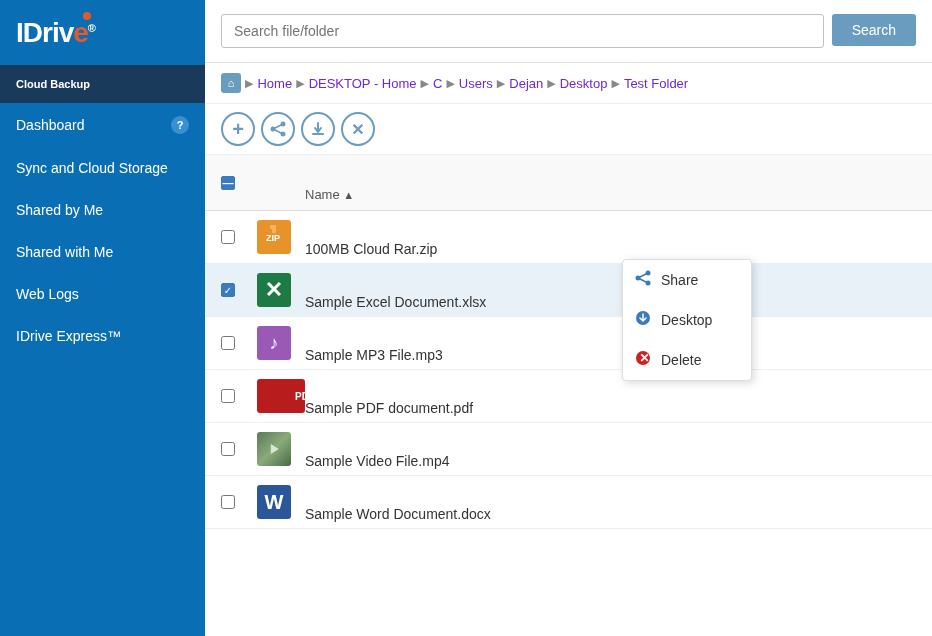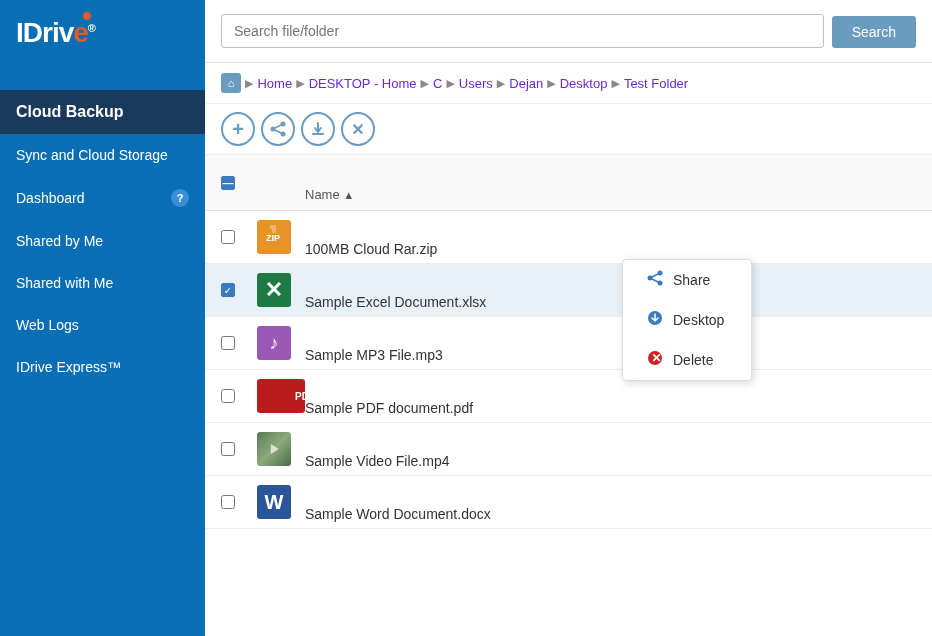--- a/index.html
+++ b/index.html
@@ -33,22 +33,21 @@
       color: white;
       cursor: pointer;
       font-size: 14px;
       display: flex;
       align-items: center;
       justify-content: space-between;
     }
     .sidebar-item.section-header {
       background: #1a3a5c;
       font-weight: bold;
-      font-size: 16px;
-      margin-top: 25px;
+      font-size: 11px;
     }
     .help-icon {
       width: 18px;
       height: 18px;
       background: #3a8fd4;
       border-radius: 50%;
       display: flex;
       align-items: center;
       justify-content: center;
       color: white;
@@ -63,21 +62,21 @@
       flex-direction: column;
       background: white;
       overflow: hidden;
     }
 
     
     #header {
       padding: 14px 16px;
       border-bottom: 1px solid #e0e0e0;
       display: flex;
-      align-items: flex-end;
+      align-items: flex-start;
       gap: 8px;
       background: white;
     }
     #search-input {
       flex: 1;
       padding: 8px 12px;
       border: 1px solid #c0c0c0;
       border-radius: 3px;
       font-size: 14px;
       color: #999;
@@ -217,21 +216,21 @@
       right: 180px;
       top: -5px;
       background: white;
       border: 1px solid #ddd;
       border-radius: 4px;
       box-shadow: 2px 2px 8px rgba(0,0,0,0.15);
       z-index: 100;
       min-width: 130px;
     }
     .context-menu-item {
-      padding: 10px 24px;
+      padding: 10px 12px;
       display: flex;
       align-items: center;
       gap: 10px;
       cursor: pointer;
       font-size: 14px;
       color: #333;
     }
     .ctx-share-icon { color: #3a7abf; font-size: 16px; }
     .ctx-download-icon { color: #3a7abf; font-size: 16px; }
     .ctx-delete-icon { color: #cc2222; font-size: 16px; }
@@ -305,25 +304,25 @@
     <span style="font-size:28px;font-weight:bold;color:white;letter-spacing:-1px;position:relative;">
       <span style="color:white;">ID</span><span style="color:white;">r</span><span style="color:white;">i</span><span style="color:white;">v</span><span style="color:#e05a2b;position:relative;">e<span style="display:inline-block;width:8px;height:8px;background:#e05a2b;border-radius:50%;position:absolute;top:-5px;right:-3px;"></span></span><span style="font-size:11px;vertical-align:super;color:white;">®</span>
     </span>
   </div>
 
   <div id="sidebar-nav">
     <div class="sidebar-item section-header">
       <span>Cloud Backup</span>
     </div>
     <div class="sidebar-item">
-      <span>Sync and Cloud Storage</span>
-    </div>
-    <div class="sidebar-item">
       <span>Dashboard</span>
       <span class="help-icon">?</span>
+    </div>
+    <div class="sidebar-item">
+      <span>Sync and Cloud Storage</span>
     </div>
     <div class="sidebar-item">
       <span>Shared by Me</span>
     </div>
     <div class="sidebar-item">
       <span>Shared with Me</span>
     </div>
     <div class="sidebar-item">
       <span>Web Logs</span>
     </div>

